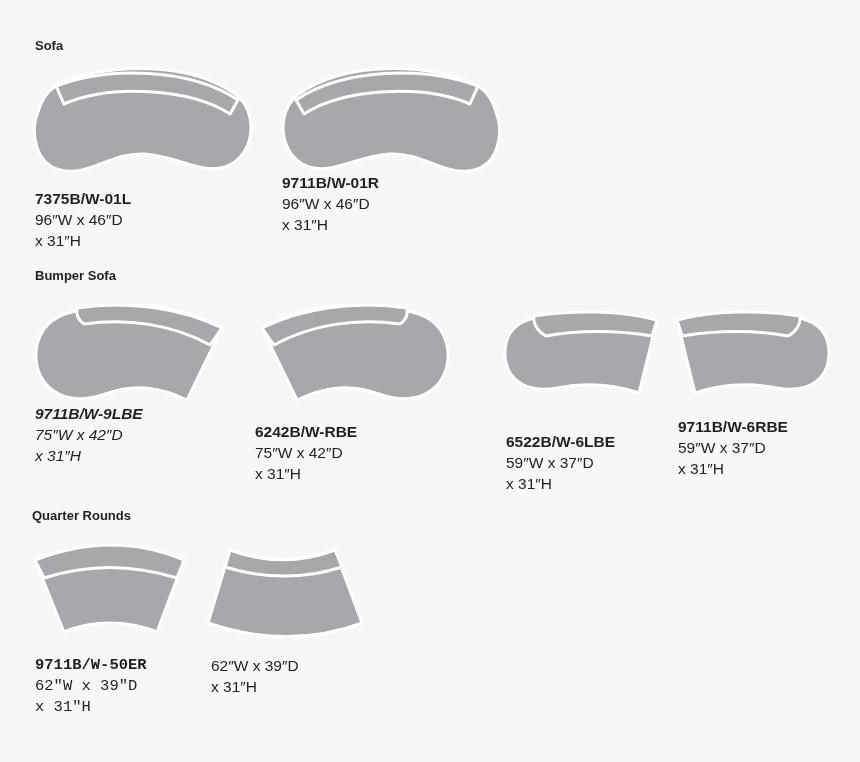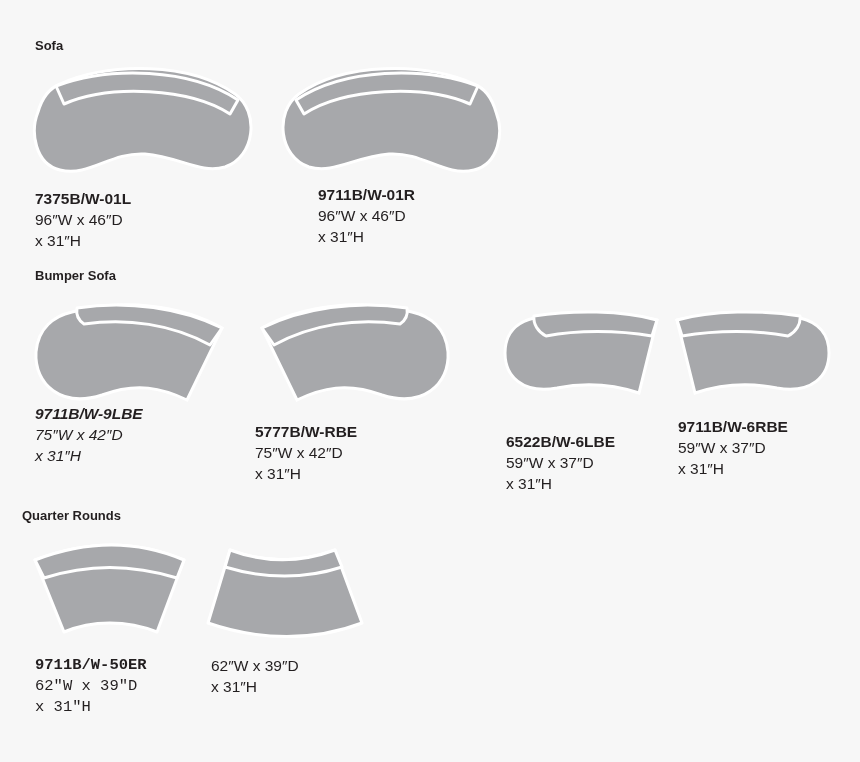--- a/index.html
+++ b/index.html
@@ -22,39 +22,39 @@
     font-size: 15.5px;
     line-height: 21px;
   }
   .label .code { font-weight: bold; }
 </style>
 </head>
 <body>
 
 <div class="heading" style="left:35px; top:38px;">Sofa</div>
 <div class="heading" style="left:35px; top:268px;">Bumper Sofa</div>
-<div class="heading" style="left:22px; top:508px;">Quarter Rounds</div>
+<div class="heading" style="left:32px; top:508px;">Quarter Rounds</div>
 
 <svg class="shape" style="left:30px; top:62px;" width="230" height="120" viewBox="0 0 230 120">
   <path d="M30,22 C80,0 160,0 205,32 C230,50 225,95 195,105 C170,112 150,95 115,92 C80,90 60,115 30,108 C5,102 0,70 8,50 C12,36 20,26 30,22 Z" fill="#a7a8ab" stroke="#fff" stroke-width="3"></path>
   <path d="M26,24 C80,4 160,6 208,38 L200,52 C160,26 80,22 34,42 Z" fill="#a7a8ab" stroke="#fff" stroke-width="3" stroke-linejoin="round"></path>
 </svg>
 <svg class="shape" style="left:274px; top:62px;" width="230" height="120" viewBox="0 0 230 120">
   <g transform="translate(230,0) scale(-1,1)">
     <path d="M30,22 C80,0 160,0 205,32 C230,50 225,95 195,105 C170,112 150,95 115,92 C80,90 60,115 30,108 C5,102 0,70 8,50 C12,36 20,26 30,22 Z" fill="#a7a8ab" stroke="#fff" stroke-width="3"></path>
     <path d="M26,24 C80,4 160,6 208,38 L200,52 C160,26 80,22 34,42 Z" fill="#a7a8ab" stroke="#fff" stroke-width="3" stroke-linejoin="round"></path>
   </g>
 </svg>
 
 <div class="label" style="left:35px; top:188px;">
   <div class="code">7375B/W-01L</div>
   <div>96″W x 46″D</div>
   <div>x 31″H</div>
 </div>
-<div class="label" style="left:282px; top:184px;margin-left:36px;">
+<div class="label" style="left:282px; top:172px;">
   <div class="code">9711B/W-01R</div>
   <div>96″W x 46″D</div>
   <div>x 31″H</div>
 </div>
 
 <svg class="shape" style="left:32px; top:300px;" width="200" height="110" viewBox="0 0 200 110">
   <path d="M40,12 C90,-2 150,5 190,28 L155,100 C130,88 105,82 70,95 C30,108 2,85 4,52 C6,28 22,16 40,12 Z" fill="#a7a8ab" stroke="#fff" stroke-width="3"></path>
   <path d="M45,8 C95,0 150,8 190,28 L178,45 C140,24 95,18 52,24 C46,20 44,14 45,8 Z" fill="#a7a8ab" stroke="#fff" stroke-width="3" stroke-linejoin="round"></path>
 </svg>
 <svg class="shape" style="left:252px; top:300px;" width="200" height="110" viewBox="0 0 200 110">
@@ -73,21 +73,21 @@
     <path d="M32,8 C70,2 120,2 155,12 L150,28 C115,22 75,22 44,28 C36,24 31,16 32,8 Z" fill="#a7a8ab" stroke="#fff" stroke-width="3" stroke-linejoin="round"></path>
   </g>
 </svg>
 
 <div class="label" style="left:35px; top:403px;font-style:italic;">
   <div class="code">9711B/W-9LBE</div>
   <div>75″W x 42″D</div>
   <div>x 31″H</div>
 </div>
 <div class="label" style="left:255px; top:421px;">
-  <div class="code">5777B/W-RBE</div>
+  <div class="code">6242B/W-RBE</div>
   <div>75″W x 42″D</div>
   <div>x 31″H</div>
 </div>
 <div class="label" style="left:506px; top:431px;">
   <div class="code">6522B/W-6LBE</div>
   <div>59″W x 37″D</div>
   <div>x 31″H</div>
 </div>
 <div class="label" style="left:678px; top:416px;">
   <div class="code">9711B/W-6RBE</div>

